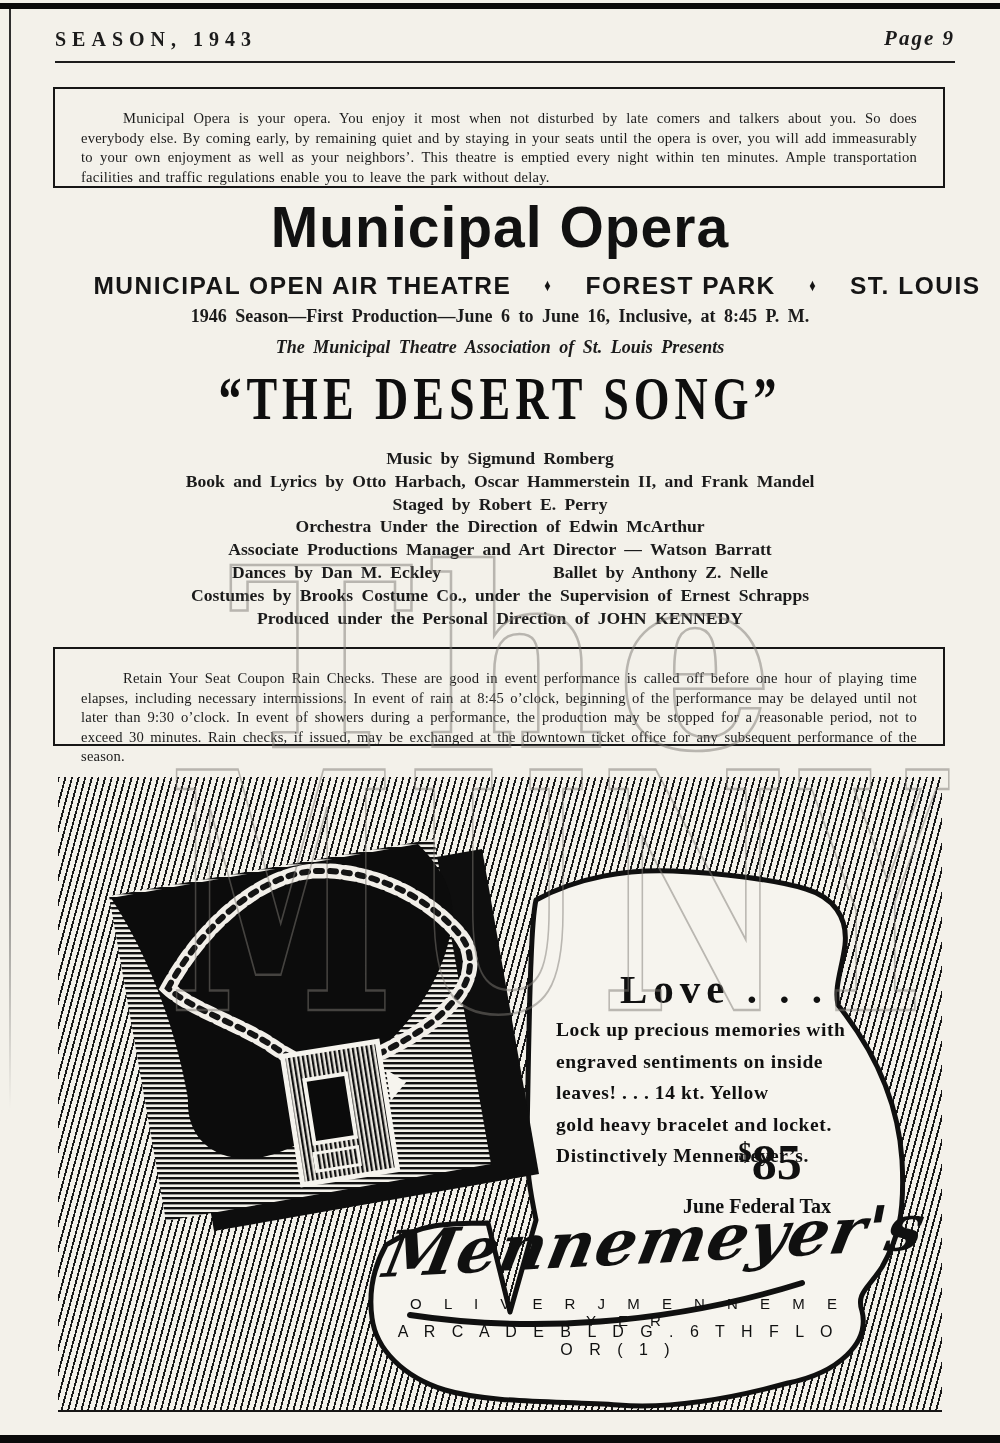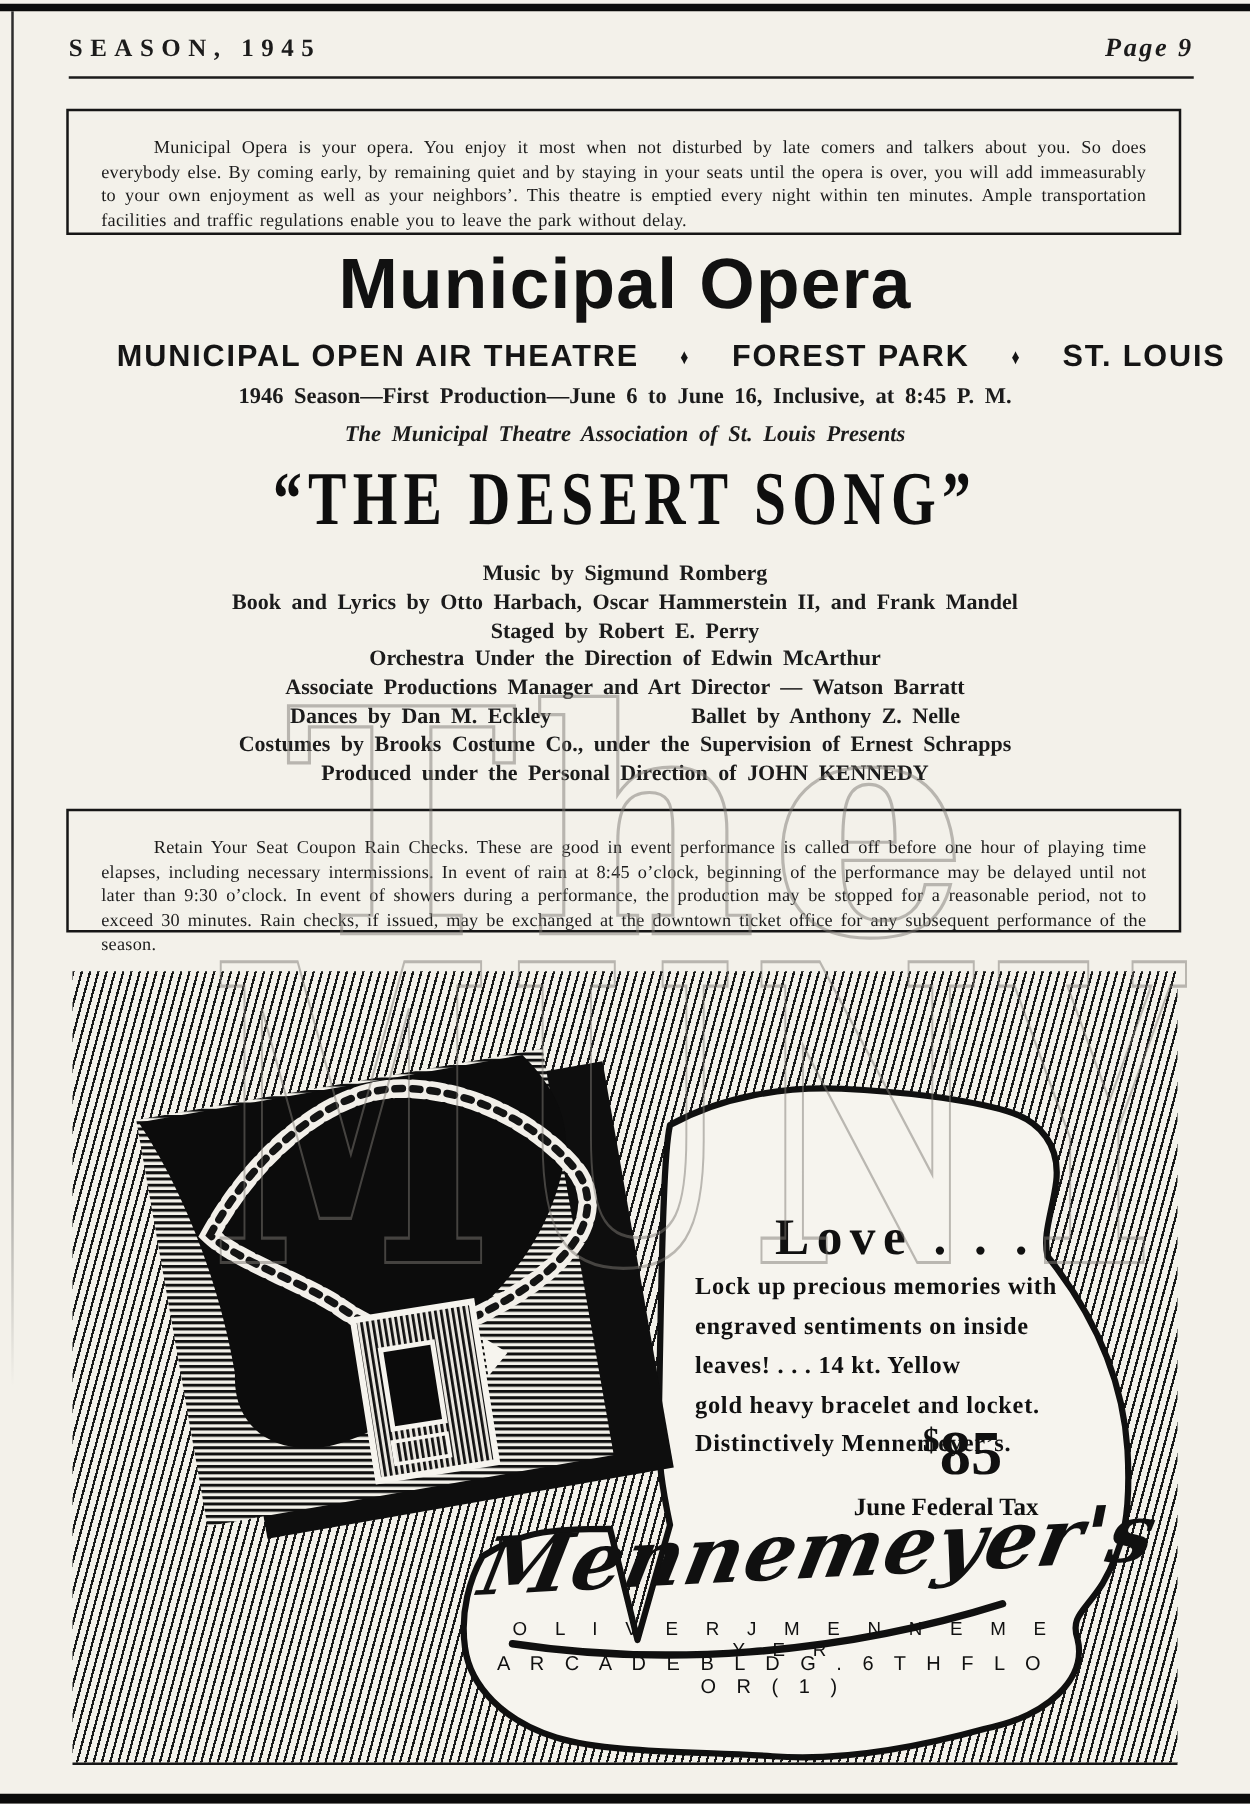--- a/index.html
+++ b/index.html
@@ -67,21 +67,21 @@
   .ad-addr{left:330px;top:546px;width:460px;text-align:center;
     font-family:"Liberation Sans",sans-serif;font-size:16px;letter-spacing:6px;}
 </style>
 </head>
 <body>
 
 <div class="abs bar-top"></div>
 <div class="abs bar-bottom"></div>
 <div class="abs edge-left"></div>
 
-<div class="abs season">SEASON, 1945</div>
+<div class="abs season">SEASON, 1943</div>
 <div class="abs pageno">Page 9</div>
 <div class="abs headrule"></div>
 
 <div class="abs notice notice-top">
   <p>Municipal Opera is your opera.  You enjoy it most when not disturbed by late comers and talkers about you.  So does everybody else.  By coming early, by remaining quiet and by staying in your seats until the opera is over, you will add immeasurably to your own enjoyment as well as your neighbors’.  This theatre is emptied every night within ten minutes.  Ample transportation facilities and traffic regulations enable you to leave the park without delay.</p>
 </div>
 
 <div class="abs center opera-title">Municipal Opera</div>
 <div class="abs center venues">
   <span>MUNICIPAL OPEN AIR THEATRE</span>

